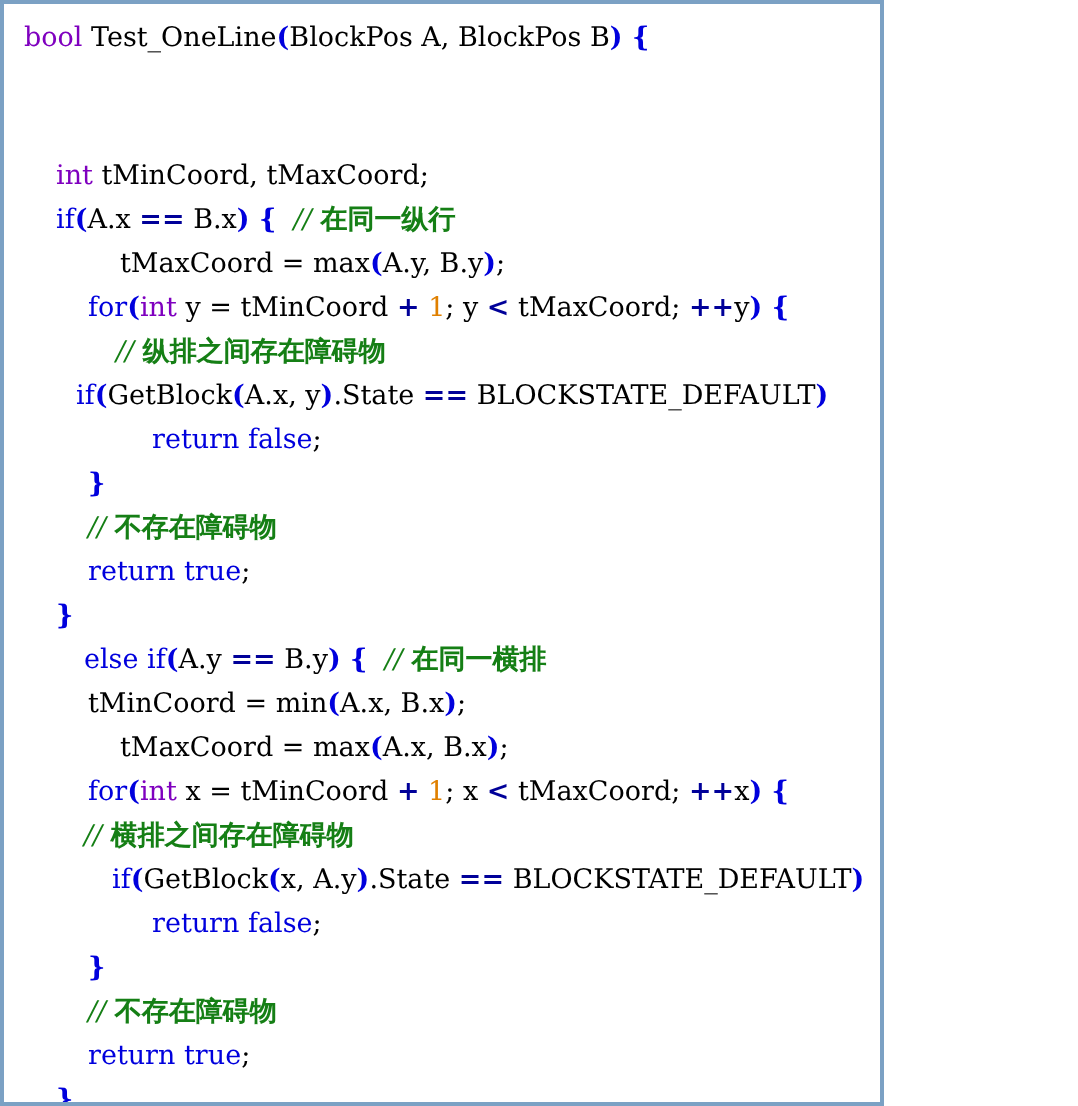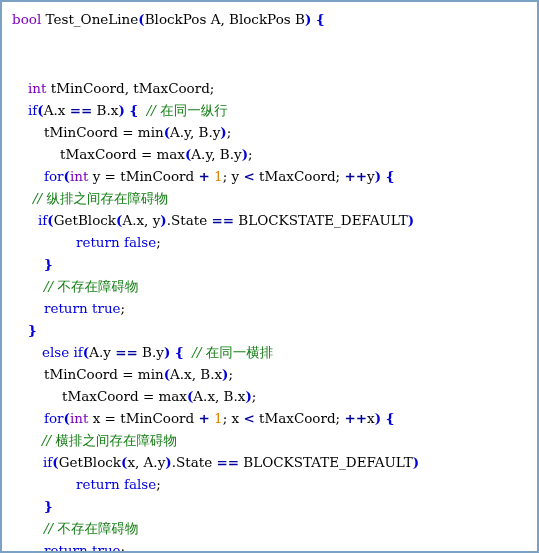--- a/index.html
+++ b/index.html
@@ -8,21 +8,21 @@
     background: #ffffff;
   }
   body {
     width: 539px;
     height: 553px;
     overflow: hidden;
     font-family: "DejaVu Serif", "Liberation Serif", serif;
   }
   #code-frame {
     box-sizing: border-box;
-    width: 539px;
+    width: 442px;
     height: 553px;
     border: 2px solid #7ba1c4;
     background: #ffffff;
     padding: 6px 0 0 0;
     overflow: hidden;
   }
   .code-line {
     height: 22px;
     line-height: 22px;
     white-space: pre;
@@ -34,46 +34,45 @@
   }
   
   .t-kw   { color: #7f00bf; }            
   .t-ctl  { color: #0000dd; font-weight: normal; }  
   .t-punc { color: #0000dd; font-weight: bold; }  
   .t-op   { color: #000099; font-weight: bold; }  
   .t-num  { color: #e08000; }            
   .t-cmt  { color: #157f15; font-style: italic; }
   .t-id   { color: #000000; }
   .t-cmt .cjk { font-style: normal; }
-  .cjk { font-family: "DejaVu Sans", "Liberation Sans", sans-serif; font-size: 13.5px; }
+  .cjk { font-family: "DejaVu Sans", "Liberation Sans", sans-serif; font-size: 13.5px; font-weight: bold; }
 </style>
 </head>
 <body>
 
 <div id="code-frame">
   <div id="code-body">
       <div class="code-line" style="padding-left: 10px;"><span class="t-kw">bool</span><span class="t-id"> Test_OneLine</span><span class="t-punc">(</span><span class="t-id">BlockPos A, BlockPos B</span><span class="t-punc">) {</span></div>
       <div class="code-line" style="padding-left: 26px; margin-top: 47px;"><span class="t-kw">int</span><span class="t-id"> tMinCoord, tMaxCoord;</span></div>
       <div class="code-line" style="padding-left: 26px;"><span class="t-ctl">if</span><span class="t-punc">(</span><span class="t-id">A.x </span><span class="t-op">==</span><span class="t-id"> B.x</span><span class="t-punc">) {</span><span class="t-id">  </span><span class="t-cmt">// <span class="cjk">在同一纵行</span></span></div>
-      <div class="code-line" style="padding-left: 42px;"><span class="t-id">tMinCoord = min</span><span class="t-punc">(</span><span class="t-id">A.y, B.y</span><span class="t-punc">)</span><span class="t-id">;</span></div>
       <div class="code-line" style="padding-left: 58px;"><span class="t-id">tMaxCoord = max</span><span class="t-punc">(</span><span class="t-id">A.y, B.y</span><span class="t-punc">)</span><span class="t-id">;</span></div>
       <div class="code-line" style="padding-left: 42px;"><span class="t-ctl">for</span><span class="t-punc">(</span><span class="t-kw">int</span><span class="t-id"> y = tMinCoord </span><span class="t-op">+</span><span class="t-id"> </span><span class="t-num">1</span><span class="t-id">; y </span><span class="t-op">&lt;</span><span class="t-id"> tMaxCoord; </span><span class="t-op">++</span><span class="t-id">y</span><span class="t-punc">) {</span></div>
-      <div class="code-line" style="padding-left: 31px;"><span class="t-cmt">// <span class="cjk">纵排之间存在障碍物</span></span></div>
+      <div class="code-line" style="padding-left: 56px;"><span class="t-cmt">// <span class="cjk">纵排之间存在障碍物</span></span></div>
       <div class="code-line" style="padding-left: 36px;"><span class="t-ctl">if</span><span class="t-punc">(</span><span class="t-id">GetBlock</span><span class="t-punc">(</span><span class="t-id">A.x, y</span><span class="t-punc">)</span><span class="t-id">.State </span><span class="t-op">==</span><span class="t-id"> BLOCKSTATE_DEFAULT</span><span class="t-punc">)</span></div>
       <div class="code-line" style="padding-left: 74px;"><span class="t-ctl">return false</span><span class="t-id">;</span></div>
       <div class="code-line" style="padding-left: 42px;"><span class="t-punc">}</span></div>
       <div class="code-line" style="padding-left: 42px;"><span class="t-cmt">// <span class="cjk">不存在障碍物</span></span></div>
       <div class="code-line" style="padding-left: 42px;"><span class="t-ctl">return true</span><span class="t-id">;</span></div>
       <div class="code-line" style="padding-left: 26px;"><span class="t-punc">}</span></div>
       <div class="code-line" style="padding-left: 40px;"><span class="t-ctl">else if</span><span class="t-punc">(</span><span class="t-id">A.y </span><span class="t-op">==</span><span class="t-id"> B.y</span><span class="t-punc">) {</span><span class="t-id">  </span><span class="t-cmt">// <span class="cjk">在同一横排</span></span></div>
       <div class="code-line" style="padding-left: 42px;"><span class="t-id">tMinCoord = min</span><span class="t-punc">(</span><span class="t-id">A.x, B.x</span><span class="t-punc">)</span><span class="t-id">;</span></div>
-      <div class="code-line" style="padding-left: 60px;"><span class="t-id">tMaxCoord = max</span><span class="t-punc">(</span><span class="t-id">A.x, B.x</span><span class="t-punc">)</span><span class="t-id">;</span></div>
+      <div class="code-line" style="padding-left: 34px; margin-left: 24px;"><span class="t-id">tMaxCoord = max</span><span class="t-punc">(</span><span class="t-id">A.x, B.x</span><span class="t-punc">)</span><span class="t-id">;</span></div>
       <div class="code-line" style="padding-left: 42px;"><span class="t-ctl">for</span><span class="t-punc">(</span><span class="t-kw">int</span><span class="t-id"> x = tMinCoord </span><span class="t-op">+</span><span class="t-id"> </span><span class="t-num">1</span><span class="t-id">; x </span><span class="t-op">&lt;</span><span class="t-id"> tMaxCoord; </span><span class="t-op">++</span><span class="t-id">x</span><span class="t-punc">) {</span></div>
       <div class="code-line" style="padding-left: 40px;"><span class="t-cmt">// <span class="cjk">横排之间存在障碍物</span></span></div>
-      <div class="code-line" style="padding-left: 41px;"><span class="t-ctl">if</span><span class="t-punc">(</span><span class="t-id">GetBlock</span><span class="t-punc">(</span><span class="t-id">x, A.y</span><span class="t-punc">)</span><span class="t-id">.State </span><span class="t-op">==</span><span class="t-id"> BLOCKSTATE_DEFAULT</span><span class="t-punc">)</span></div>
+      <div class="code-line" style="padding-left: 54px;"><span class="t-ctl">if</span><span class="t-punc">(</span><span class="t-id">GetBlock</span><span class="t-punc">(</span><span class="t-id">x, A.y</span><span class="t-punc">)</span><span class="t-id">.State </span><span class="t-op">==</span><span class="t-id"> BLOCKSTATE_DEFAULT</span><span class="t-punc">)</span></div>
       <div class="code-line" style="padding-left: 74px;"><span class="t-ctl">return false</span><span class="t-id">;</span></div>
       <div class="code-line" style="padding-left: 42px;"><span class="t-punc">}</span></div>
       <div class="code-line" style="padding-left: 42px;"><span class="t-cmt">// <span class="cjk">不存在障碍物</span></span></div>
       <div class="code-line" style="padding-left: 42px;"><span class="t-ctl">return true</span><span class="t-id">;</span></div>
       <div class="code-line" style="padding-left: 26px;"><span class="t-punc">}</span></div>
       <div class="code-line" style="padding-left: 26px;"><span class="t-ctl">return false</span><span class="t-id">;</span></div>
     </div>
 </div>
 
 </body></html>

